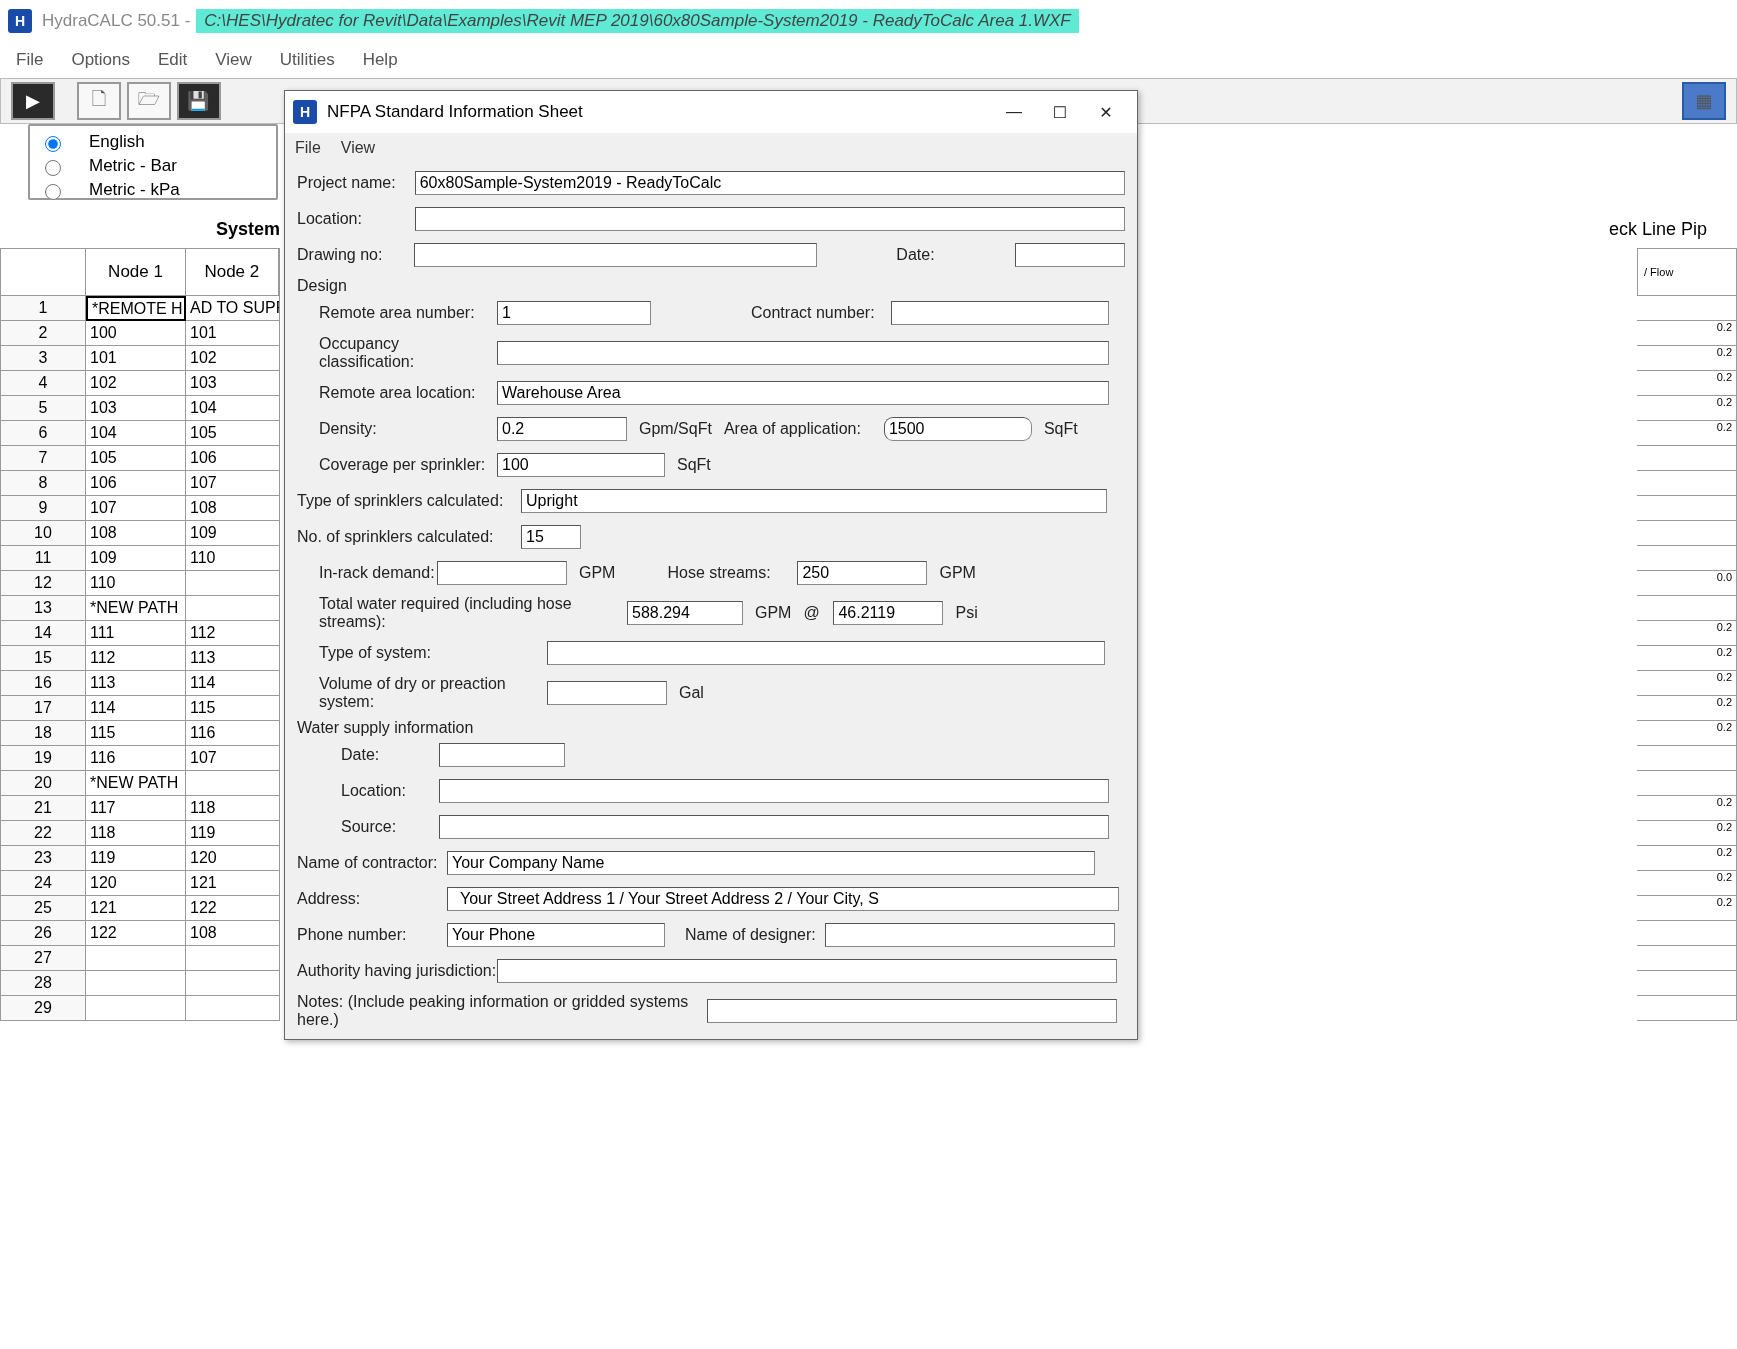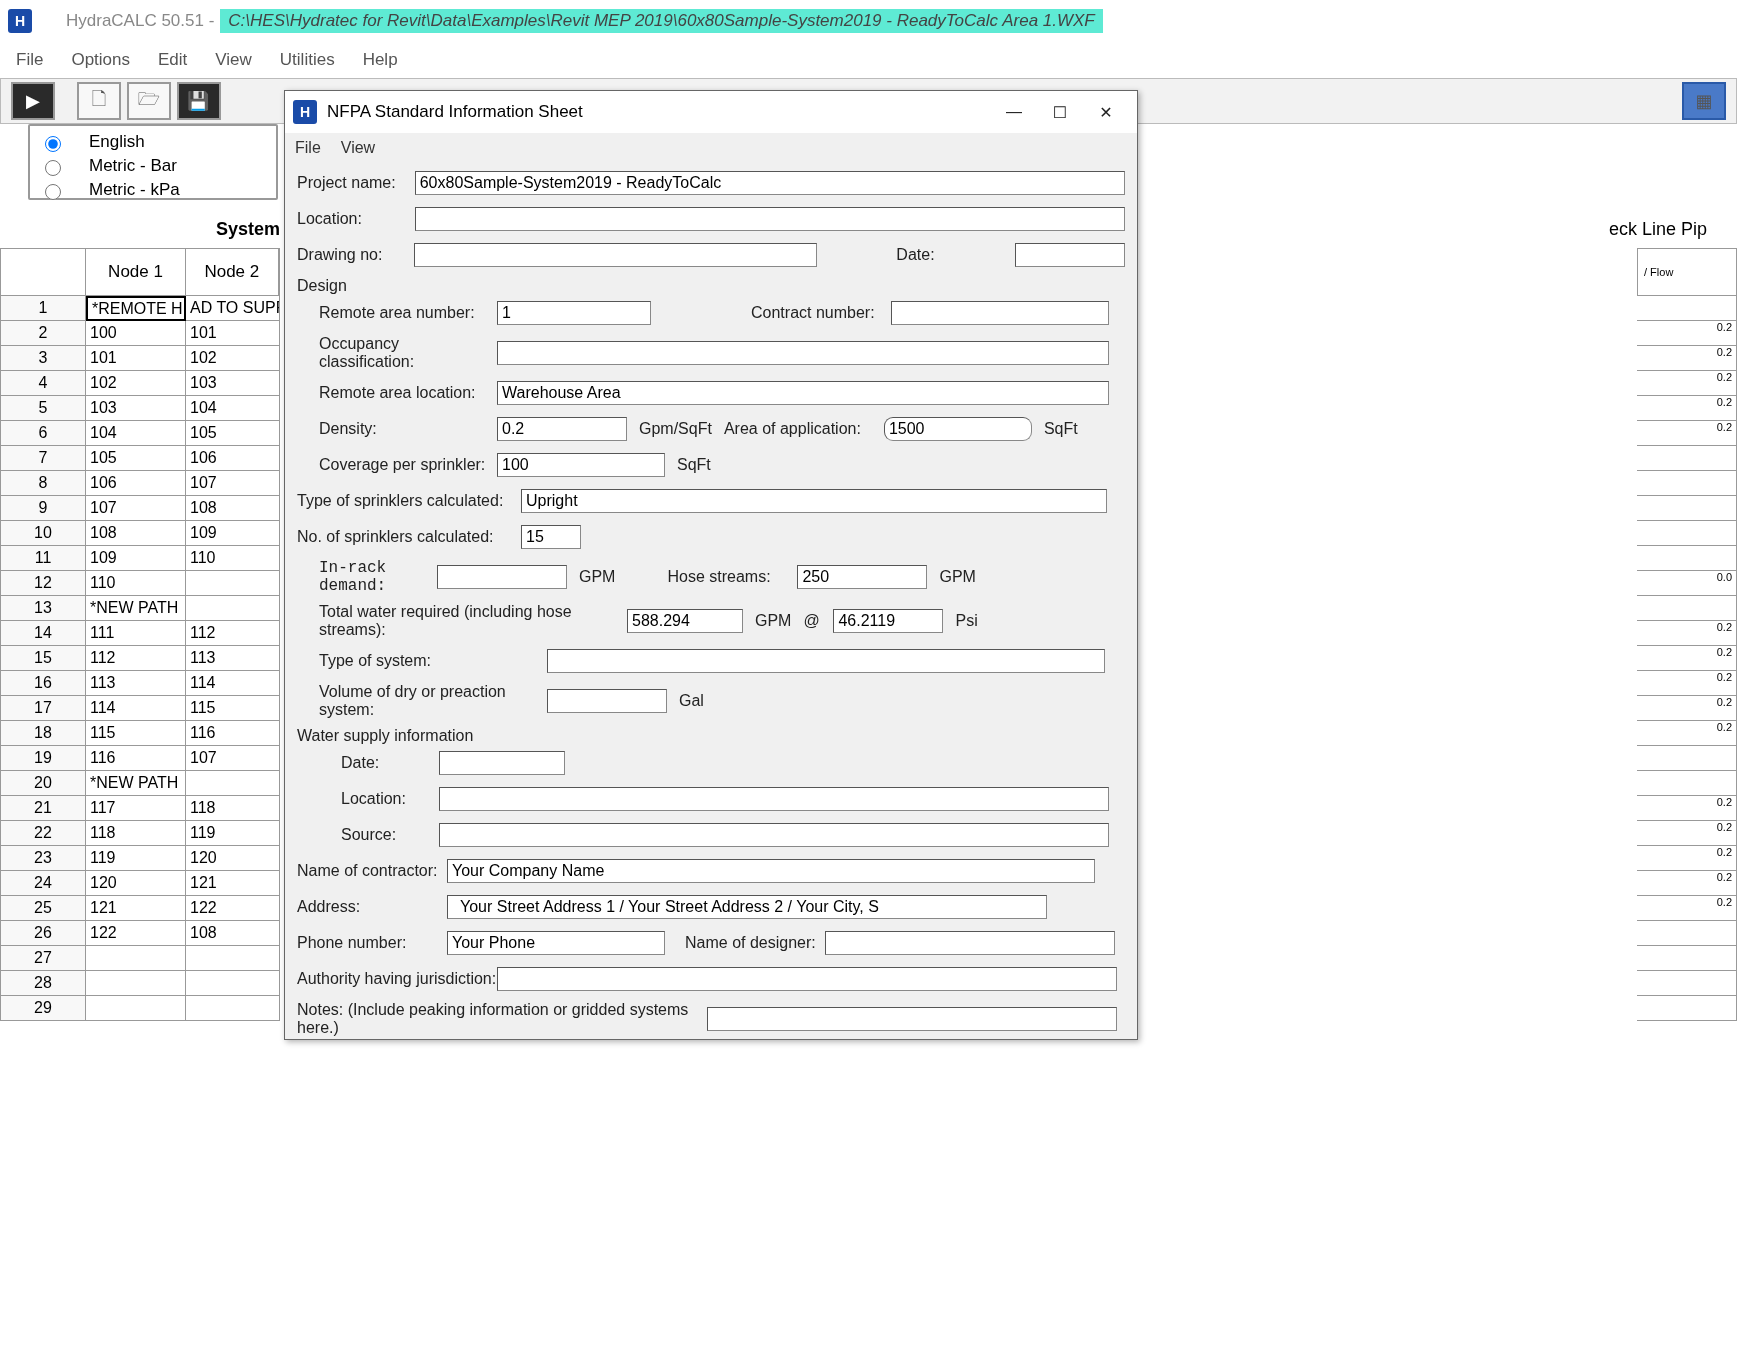--- a/index.html
+++ b/index.html
@@ -1,21 +1,21 @@
 <!DOCTYPE html>
 <html><head>
 <meta charset="utf-8">
 <style>
 * { box-sizing: border-box; font-family: "Segoe UI", Arial, sans-serif; }
 body { margin: 0; background: #fff; overflow: hidden; width: 1737px; height: 1349px; position: relative; }
 
 
 .main-titlebar { height: 42px; background: #fff; display: flex; align-items: center; padding: 0 8px; font-size: 17px; }
 .main-titlebar .app-icon { width: 24px; height: 24px; background: #1a4ba8; border-radius: 3px; margin-right: 10px; display:flex; align-items:center; justify-content:center; color:#fff; font-weight:bold; font-size:14px;}
-.main-titlebar .app-name { color: #888; margin-right: 6px; margin-left: 24px; }
+.main-titlebar .app-name { color: #888; margin-right: 6px; }
 .main-titlebar .file-path { background: #5eead4; color: #444; padding: 2px 8px; font-style: italic; }
 
 
 .main-menu { height: 36px; display: flex; align-items: center; padding: 0 16px; gap: 28px; font-size: 17px; color: #555; }
 .main-menu span { cursor: default; }
 
 
 .toolbar { height: 46px; background: #f2f2f2; border: 1px solid #bbb; display: flex; align-items: center; padding: 0 10px; gap: 6px; }
 .toolbar .tbtn { width: 44px; height: 38px; border: 2px solid #999; background: #f8f8f8; display:flex; align-items:center; justify-content:center; font-size:18px; color:#555; position:relative;}
 .toolbar .tbtn.dark { background:#2a2a2a; color:#fff;}
@@ -59,21 +59,21 @@
 .popup-menu { height: 30px; display:flex; align-items:center; gap:20px; padding: 0 10px; font-size:16px; color:#333;}
 .popup-body { padding: 6px 12px; font-size: 16px; color:#222;}
 .form-row { display:flex; align-items:center; margin-bottom: 8px; min-height: 28px;}
 .form-row .lbl { width: 118px; }
 .form-row .lbl-xw { width: 224px; }
 .form-row .lbl-ind { width: 200px; padding-left:22px;}
 .form-row .lbl-ind2 { width: 142px; padding-left:44px;}
 .form-row input.txt { border:1px solid #888; border-top-color:#555; border-left-color:#555; background:#fff; height:24px; padding:0 4px; font-size:16px; font-family:inherit;}
 .form-row .unit{ margin: 0 12px;}
 .section-lbl{ font-size:16px; margin:4px 0;}
-.form-row .lbl-sm{ width:140px; padding-left:22px;font-family:Liberation Mono, monospace;}
+.form-row .lbl-sm{ width:140px; padding-left:22px;}
 </style>
 </head>
 <body>
 
 <div class="main-titlebar">
   <div class="app-icon">H</div>
   <span class="app-name">HydraCALC 50.51 - </span>
   <span class="file-path">C:\HES\Hydratec for Revit\Data\Examples\Revit MEP 2019\60x80Sample-System2019 - ReadyToCalc Area 1.WXF</span>
 </div>
 
@@ -416,21 +416,21 @@
       <span class="lbl-ind2">Source:</span>
       <input class="txt" style="width: 670px;" value="">
     </div>
 
     <div class="form-row">
       <span style="width:150px">Name of contractor:</span>
       <input class="txt" style="width: 648px;" value="Your Company Name">
     </div>
     <div class="form-row">
       <span style="width:150px">Address:</span>
-      <input class="txt" style="width: 600px; padding-left: 12px;" value="Your Street Address 1 / Your Street Address 2 / Your City, S">
+      <input class="txt" style="width: 672px; padding-left: 12px;" value="Your Street Address 1 / Your Street Address 2 / Your City, S">
     </div>
     <div class="form-row">
       <span style="width:150px">Phone number:</span>
       <input class="txt" style="width: 218px;" value="Your Phone">
       <span style="width:20px"></span>
       <span style="width:140px">Name of designer:</span>
       <input class="txt" style="width: 290px;" value="">
     </div>
     <div class="form-row">
       <span style="width:200px">Authority having jurisdiction:</span>

